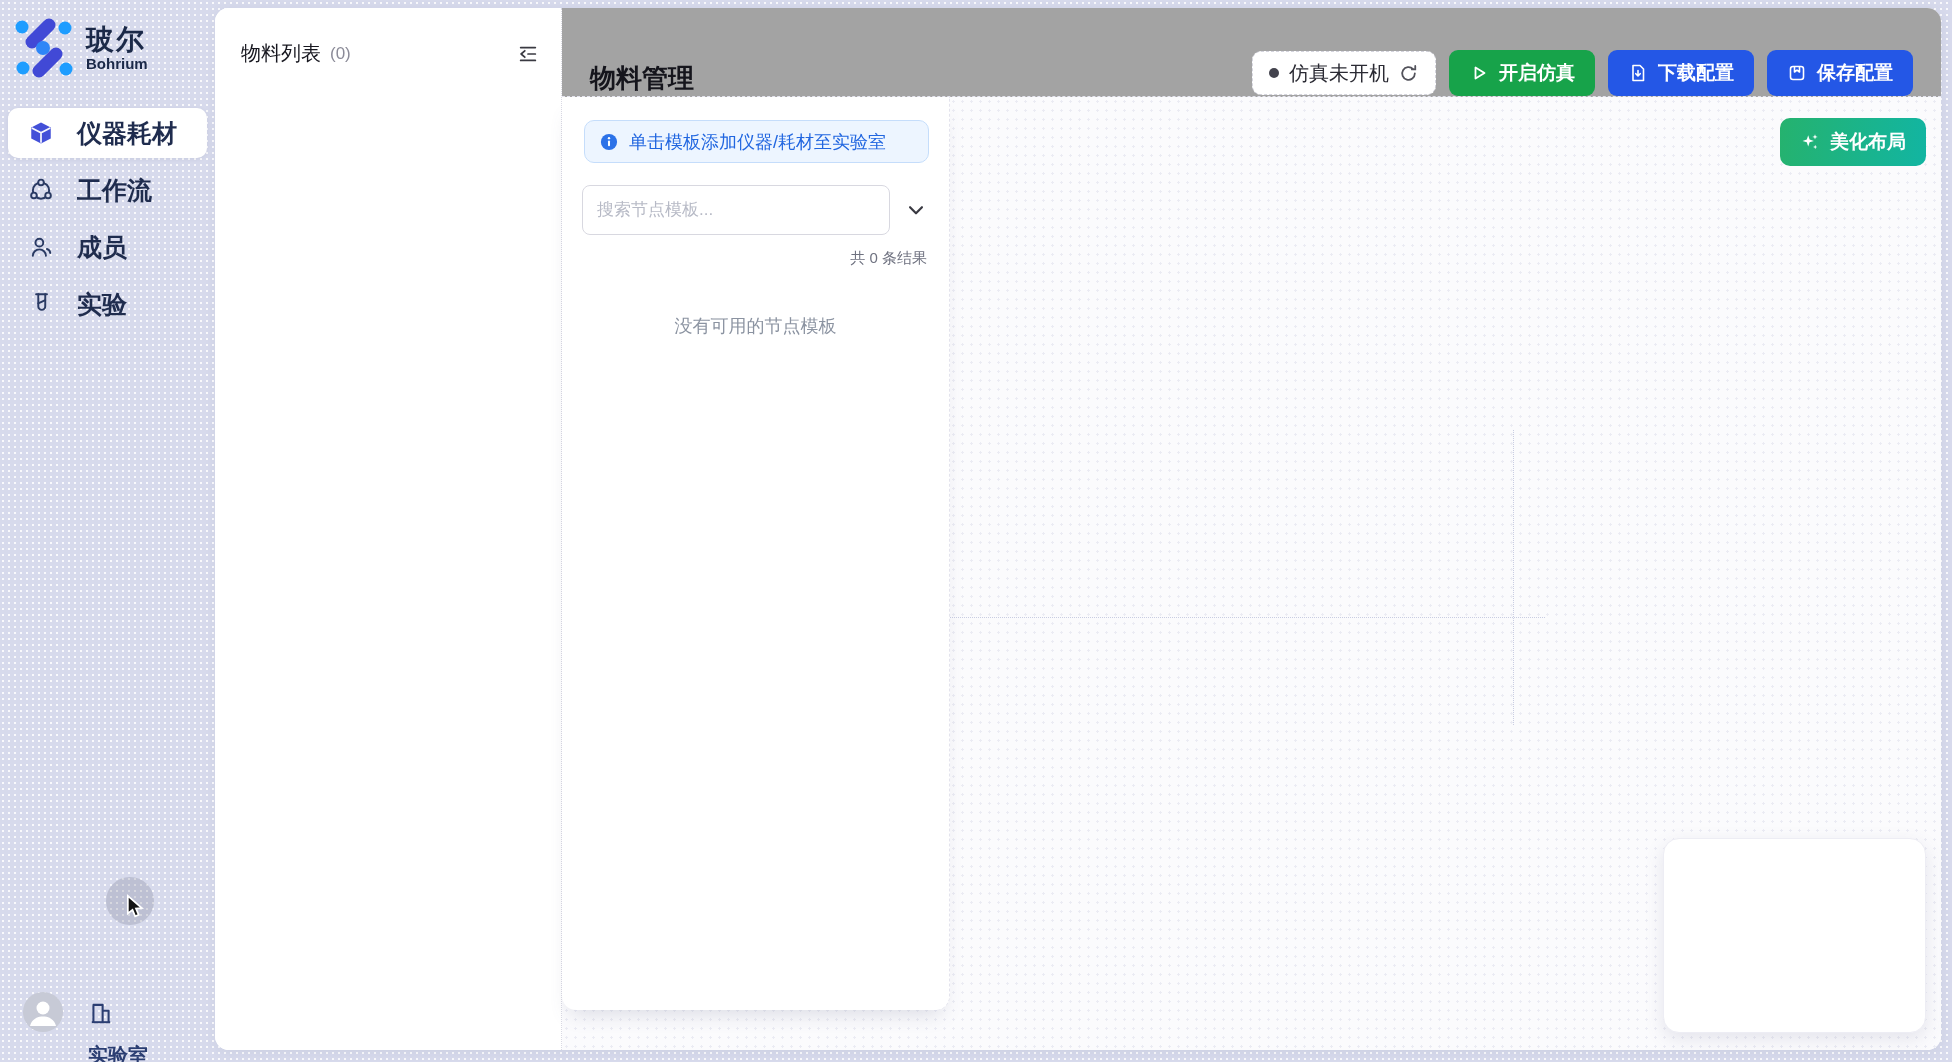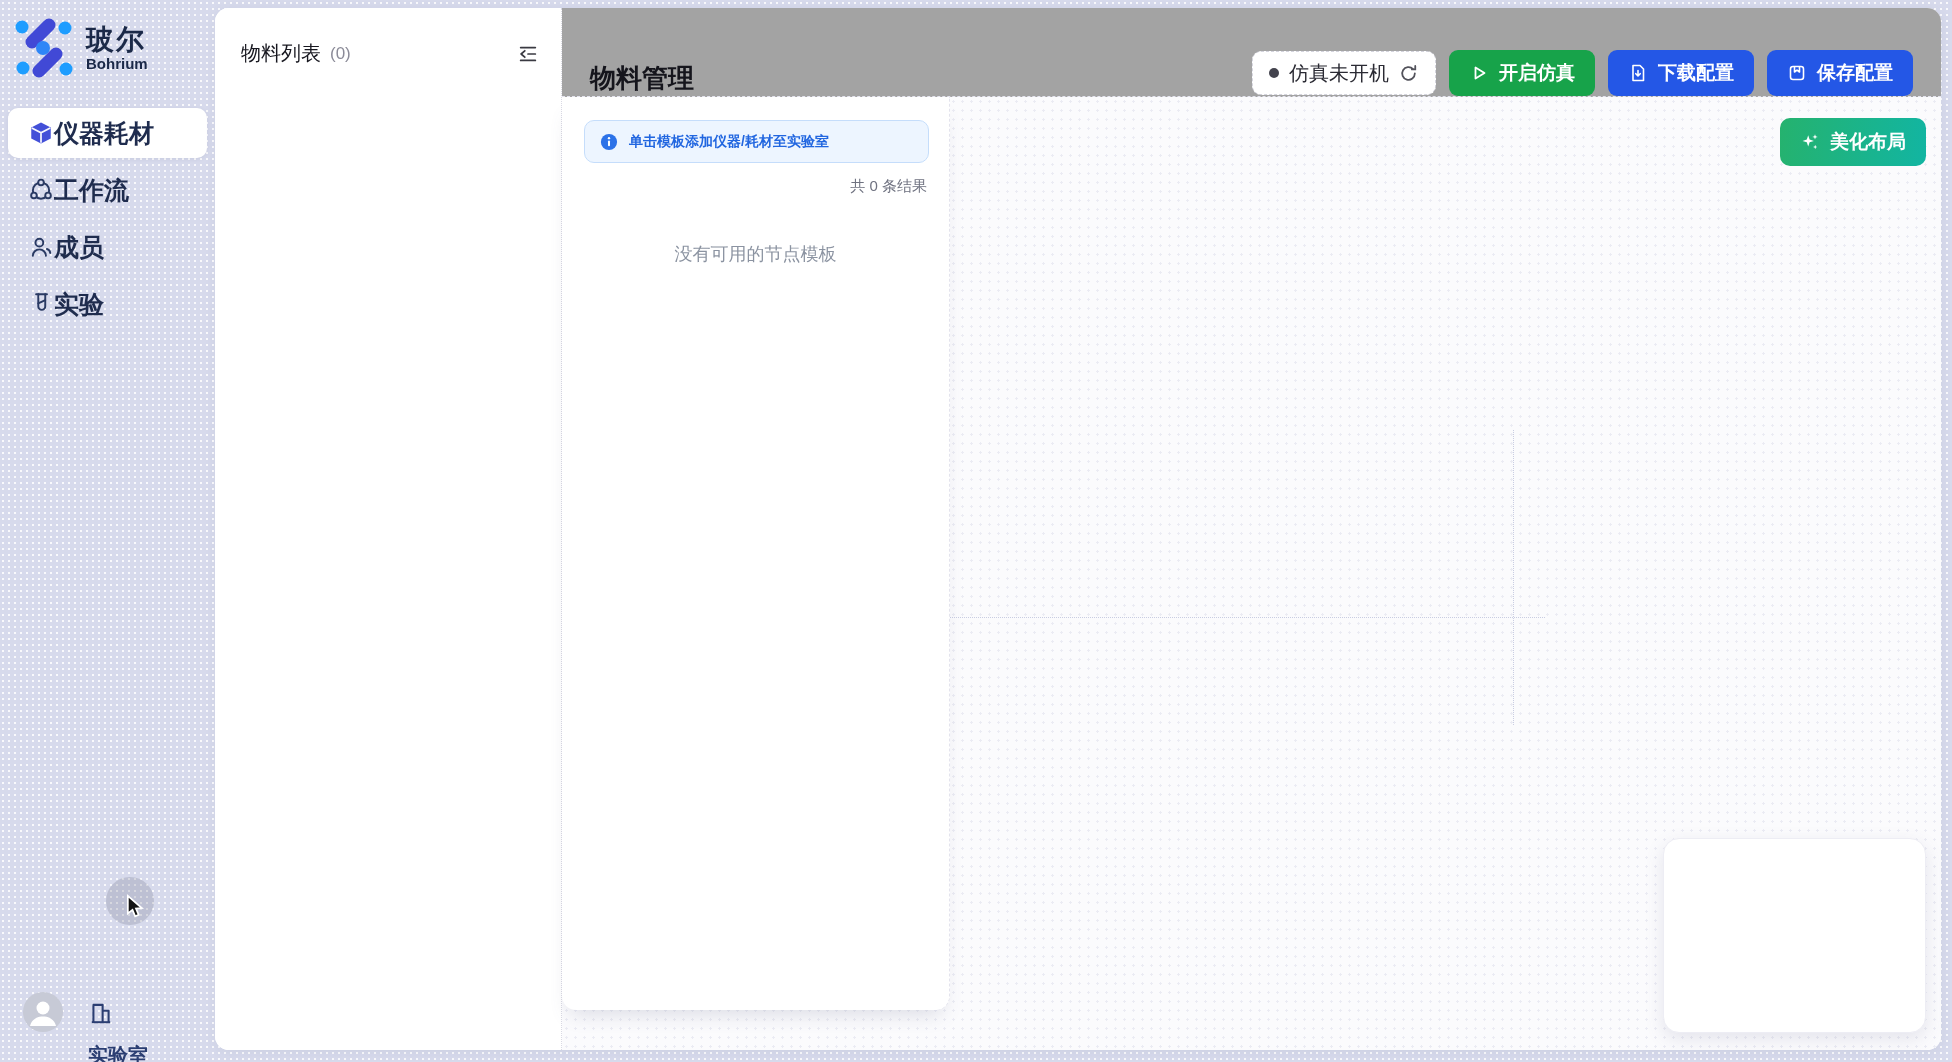--- a/index.html
+++ b/index.html
@@ -16,21 +16,21 @@
 
   
   .sidebar { position:absolute; left:0; top:0; width:194px; height:1062px; }
   .logo-row { position:absolute; left:12px; top:16px; display:flex; align-items:center; cursor:pointer; }
   .logo-text { margin-left:10px; }
   .logo-zh { font-size:28px; font-weight:700; color:#1b2948; letter-spacing:2px; line-height:30px; }
   .logo-en { font-size:15px; font-weight:700; color:#1b2948; line-height:17px; }
   .nav { position:absolute; left:8px; top:108px; width:199px; display:flex; flex-direction:column; gap:7px; }
   .nav-item { height:50px; display:flex; align-items:center; padding-left:20px; border-radius:10px; cursor:pointer; }
   .nav-item.active { background:#ffffff; box-shadow:0 1px 4px rgba(60,65,110,.10); }
-  .nav-label { font-size:25px; font-weight:600; color:#1f2c4e; }
+  .nav-label { margin-left:23px; font-size:25px; font-weight:600; color:#1f2c4e; }
   .sidebar-footer { position:absolute; left:0; bottom:0; width:215px; height:70px; }
   .avatar { position:absolute; left:23px; top:0; width:40px; height:40px; border-radius:50%; background:#c7cad6; overflow:hidden; cursor:pointer; }
   .lab-switch { position:absolute; left:88px; top:8px; display:flex; align-items:flex-start; gap:16px; cursor:pointer;flex-direction:column; }
   .lab-label { font-size:20px; font-weight:600; color:#2b3e72; }
 
   
   .click-ripple { position:absolute; left:106px; top:877px; width:48px; height:48px; border-radius:50%; background:rgba(110,115,135,.25); }
   .mouse-cursor { position:absolute; left:122px; top:893px; }
 
   
@@ -62,21 +62,21 @@
     background-image:radial-gradient(rgba(150,155,195,.16) 1px, transparent 1.3px);
     background-size:9px 9px; }
   .guide-h { position:absolute; left:388px; top:520px; width:595px; border-top:1px dotted #c9cde2; }
   .guide-v { position:absolute; left:951px; top:333px; height:295px; border-left:1px dotted #c9cde2; }
 
   
   .template-panel { position:absolute; left:0; top:0; width:388px; height:913px; background:#fff;
     border-right:1px dashed #e3e3ed; border-radius:0 0 14px 14px;
     box-shadow:0 12px 20px -8px rgba(90,95,130,.20); }
   .tip-banner { margin:23px 20px 0 22px; height:43px; background:#edf5ff; border:1px solid #c5ddfb; border-radius:10px; display:flex; align-items:center; gap:11px; padding:0 15px; }
-  .tip-text { font-size:14px; color:#2166e0; white-space:nowrap;font-weight:bold; }
+  .tip-text { font-size:18px; color:#2166e0; white-space:nowrap; }
   .search-row { margin:22px 20px 0 20px; display:flex; align-items:center; }
   .search-input { width:308px; height:50px; border:1px solid #d8d8e0; border-radius:8px; padding:0 14px; font-size:17px; color:#333; outline:none; font-family:inherit; background:#fff; }
   .search-input::placeholder { color:#b7bac6; }
   .expand-btn { margin-left:13px; width:26px; height:26px; cursor:pointer; display:flex; align-items:center; justify-content:center; }
   .result-count { margin-top:14px; padding-right:22px; text-align:right; font-size:15px; color:#6f7280; }
   .empty-text { margin-top:46px; text-align:center; font-size:18px; color:#8b93a1; }
 
   
   .beautify-btn { position:absolute; top:21px; right:15px; height:48px; display:flex; align-items:center; gap:10px; padding:0 20px; border:none; border-radius:10px; color:#fff; font-size:19px; font-weight:600; background:linear-gradient(96deg,#25b26e,#12b5a2); cursor:pointer; font-family:inherit;margin-left:37px; }
   .minimap { position:absolute; right:15px; bottom:17px; width:263px; height:195px; background:#fff; border:1px solid #ededf4; border-radius:16px; box-shadow:0 6px 18px rgba(100,100,140,.15); cursor:pointer; }
@@ -241,20 +241,28 @@
         <div class="tip-banner">
           <span>
             <svg width="18" height="18" viewBox="0 0 16 16">
               <circle cx="8" cy="8" r="7.2" fill="#2c72e8"></circle>
               <circle cx="8" cy="4.6" r="1.05" fill="#fff"></circle>
               <rect x="7.1" y="6.6" width="1.8" height="5.2" rx=".9" fill="#fff"></rect>
             </svg>
           </span>
           <span class="tip-text">单击模板添加仪器/耗材至实验室</span>
         </div>
+        <div class="search-row">
+          <input class="search-input" type="text" placeholder="搜索节点模板..." style="">
+          <span class="expand-btn">
+            <svg width="22" height="22" viewBox="0 0 24 24" fill="none" stroke="#3a3a42" stroke-width="2.4" stroke-linecap="round" stroke-linejoin="round">
+              <path d="M5.5 9l6.5 6.5L18.5 9"></path>
+            </svg>
+          </span>
+        </div>
         <div class="result-count">共 0 条结果</div>
         <div class="empty-text">没有可用的节点模板</div>
       </div>
 
       <button class="beautify-btn">
         <span>
           <svg width="20" height="20" viewBox="0 0 20 20" fill="#fff">
             <path d="M8.2 3.2 9.6 7.5l4.3 1.4-4.3 1.4-1.4 4.3-1.4-4.3-4.3-1.4 4.3-1.4z"></path>
             <path d="M15 2.2l.7 2 2 .7-2 .7-.7 2-.7-2-2-.7 2-.7z"></path>
             <path d="M15.2 12.8l.6 1.6 1.6.6-1.6.6-.6 1.6-.6-1.6-1.6-.6 1.6-.6z"></path>

